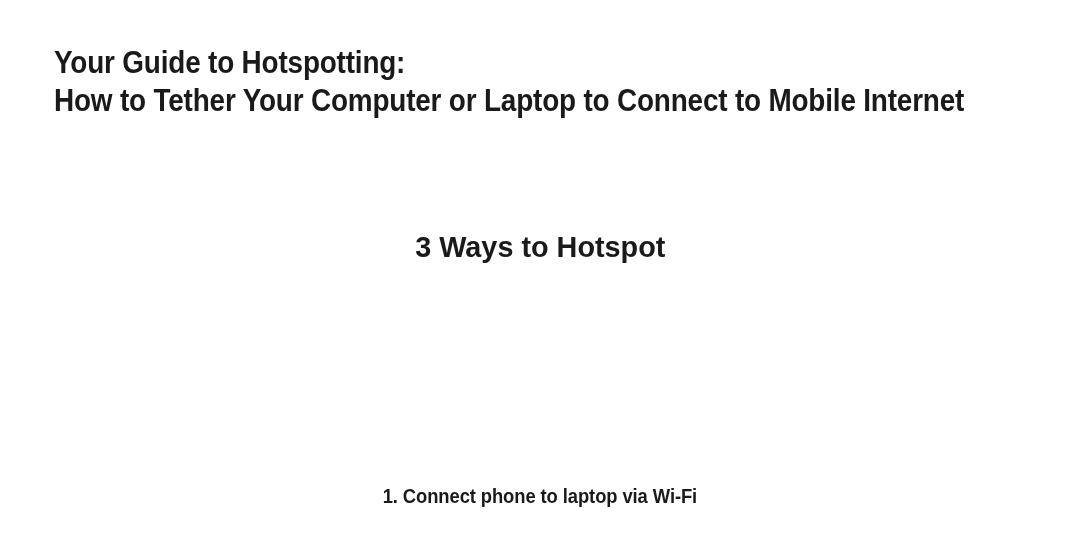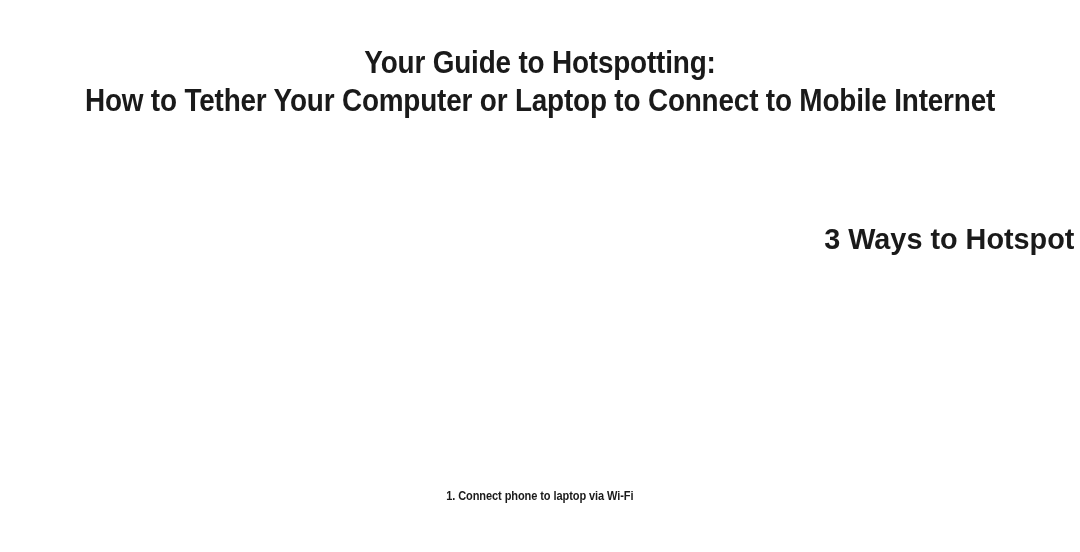--- a/index.html
+++ b/index.html
@@ -23,21 +23,21 @@
     height: 552px;
     background: #ffffff;
   }
 
   
   .title-block {
     position: absolute;
     left: 0;
     top: 44px;
     width: 1080px;
-    text-align: center;
+    text-align: left;
   }
   .title-line {
     display: block;
     font-family: "Liberation Sans Narrow", "Liberation Sans", "DejaVu Sans Condensed", sans-serif;
     font-weight: 700;
     font-size: 31px;
     line-height: 38px;
     letter-spacing: -0.2px;
     color: #1a1a1a;
     transform: scaleX(0.90);
@@ -45,23 +45,23 @@
     white-space: nowrap;
   }
   .title-line-2 {
     font-size: 31px;
   }
 
   
   .section-heading {
     position: absolute;
     left: 0;
-    top: 220px;
+    top: 228px;
     width: 1080px;
-    text-align: right;
+    text-align: center;
   }
   .section-heading .heading-text {
     display: inline-block;
     font-family: "Liberation Sans Narrow", "Liberation Sans", "DejaVu Sans Condensed", sans-serif;
     font-weight: 700;
     font-size: 30px;
     line-height: 38px;
     letter-spacing: 0px;
     color: #1a1a1a;
     transform: scaleX(0.96);
@@ -93,21 +93,21 @@
     width: 1080px;
     height: 30px;
     display: flex;
     align-items: flex-start;
   }
   .caption {
     flex: 1 1 0;
     text-align: center;
     font-family: "Liberation Sans Narrow", "Liberation Sans", "DejaVu Sans Condensed", sans-serif;
     font-weight: 700;
-    font-size: 12px;
+    font-size: 20px;
     line-height: 22px;
     letter-spacing: -0.1px;
     color: #1a1a1a;
     white-space: nowrap;
   }
   .caption .caption-text {
     display: inline-block;
     transform: scaleX(0.92);
     transform-origin: center center;
   }

